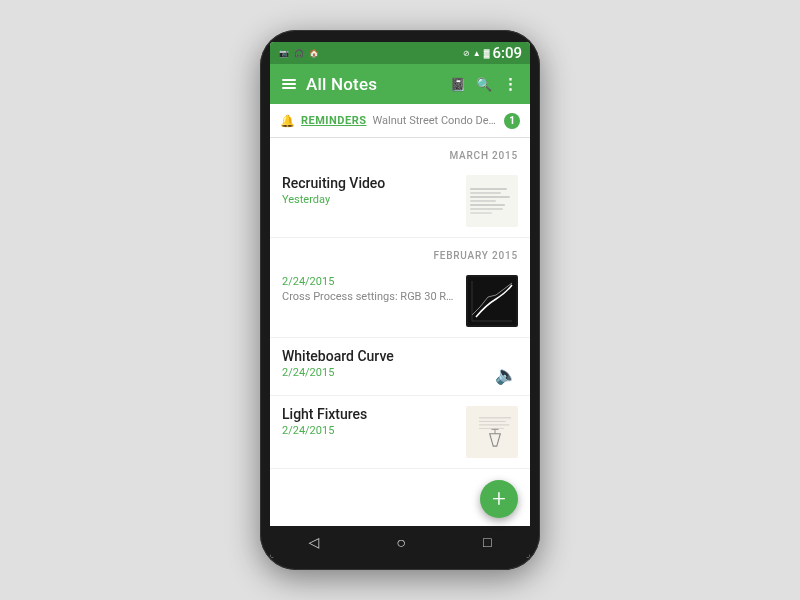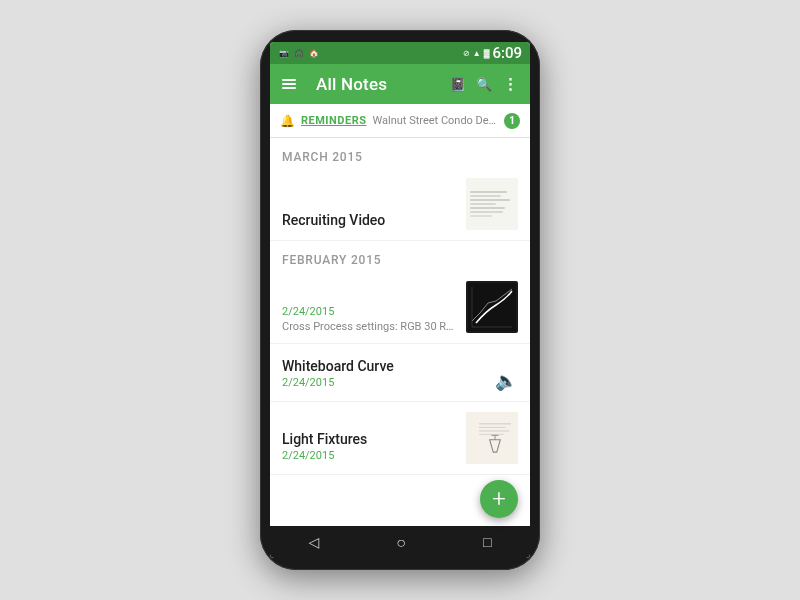--- a/index.html
+++ b/index.html
@@ -63,21 +63,21 @@
       color: #fff;
     }
 
     
     .app-bar {
       background: #4caf50;
       display: flex;
       align-items: center;
       padding: 0 12px;
       height: 40px;
-      gap: 20px;
+      gap: 10px;
     }
     .app-bar-title {
       flex: 1;
       color: #fff;
       font-size: 17px;
       font-weight: 500;
       letter-spacing: 0.2px;
     }
     .app-bar-icons {
       display: flex;
@@ -134,28 +134,29 @@
 
     
     .content {
       flex: 1;
       overflow-y: auto;
       background: #fff;
       padding-bottom: 8px;
     }
     .section-header {
       padding: 12px 12px 4px;
-      font-size: 12px;
+      font-size: 10px;
       color: #999;
       letter-spacing: 0.8px;
       font-weight: 500;
+      text-align: right;
     }
     .note-item {
       display: flex;
-      align-items: flex-end;
+      align-items: flex-start;
       padding: 10px 12px;
       border-bottom: 1px solid #f0f0f0;
       gap: 8px;
       cursor: pointer;
     }
     .note-content {
       flex: 1;
       min-width: 0;
     }
     .note-title {
@@ -322,20 +323,21 @@
       <span class="reminder-badge">1</span>
     </div>
 
     <div class="content">
 
       <div class="section-header">MARCH 2015</div>
 
       <div class="note-item">
         <div class="note-content">
           <div class="note-title">Recruiting Video</div>
+          <div class="note-date">Yesterday</div>
         </div>
         <div class="note-thumb">
           <div class="thumb-handwritten">
             <div class="thumb-line" style="width:85%;opacity:0.5;"></div>
             <div class="thumb-line" style="width:70%;opacity:0.4;"></div>
             <div class="thumb-line" style="width:90%;opacity:0.5;"></div>
             <div class="thumb-line" style="width:60%;opacity:0.4;"></div>
             <div class="thumb-line" style="width:80%;opacity:0.5;"></div>
             <div class="thumb-line" style="width:75%;opacity:0.4;"></div>
             <div class="thumb-line" style="width:50%;opacity:0.3;"></div>

